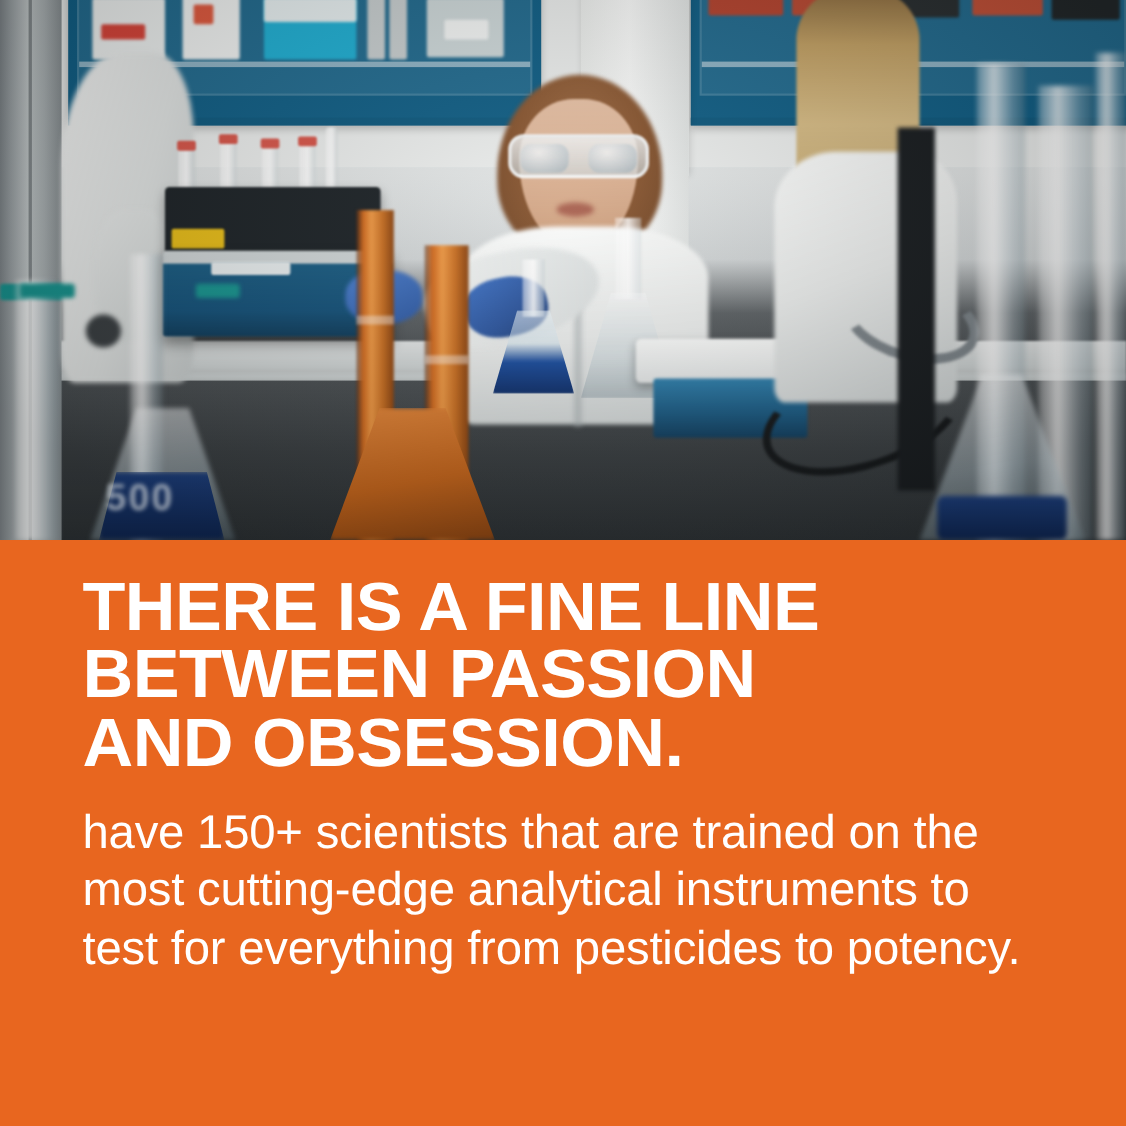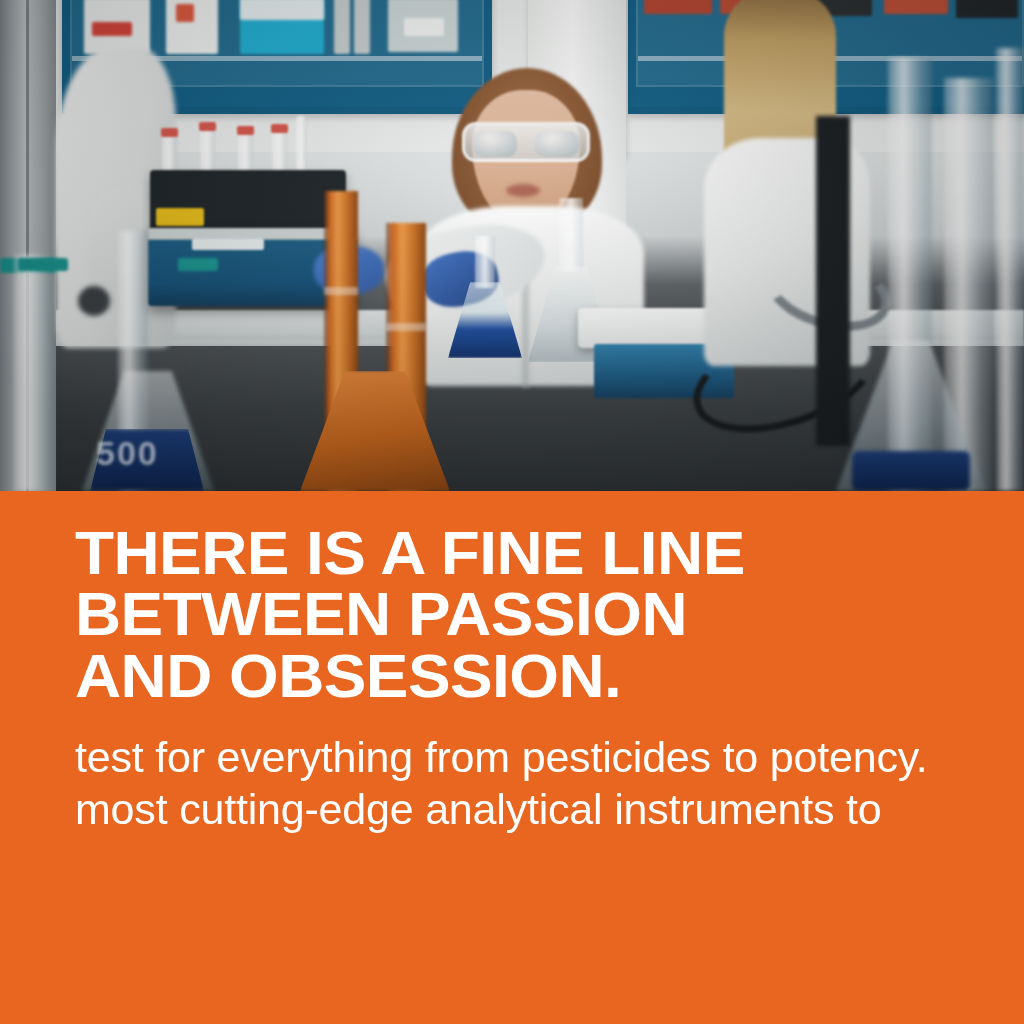--- a/index.html
+++ b/index.html
@@ -523,18 +523,19 @@
 
   <div class="panel">
 
     <div class="headline">
       <span class="hl-line">THERE IS A FINE LINE</span>
       <span class="hl-line">BETWEEN PASSION</span>
       <span class="hl-line">AND OBSESSION.</span>
     </div>
 
     <div class="body-copy">
+      <span class="bc-line">have 150+ scientists that are trained on the</span>
+      <span class="bc-line">most cutting-edge analytical instruments to</span>
       <span class="bc-line">test for everything from pesticides to potency.</span>
-      <span class="bc-line">most cutting-edge analytical instruments to</span>
     </div>
 
   </div>
 </div>
 
 </body></html>

